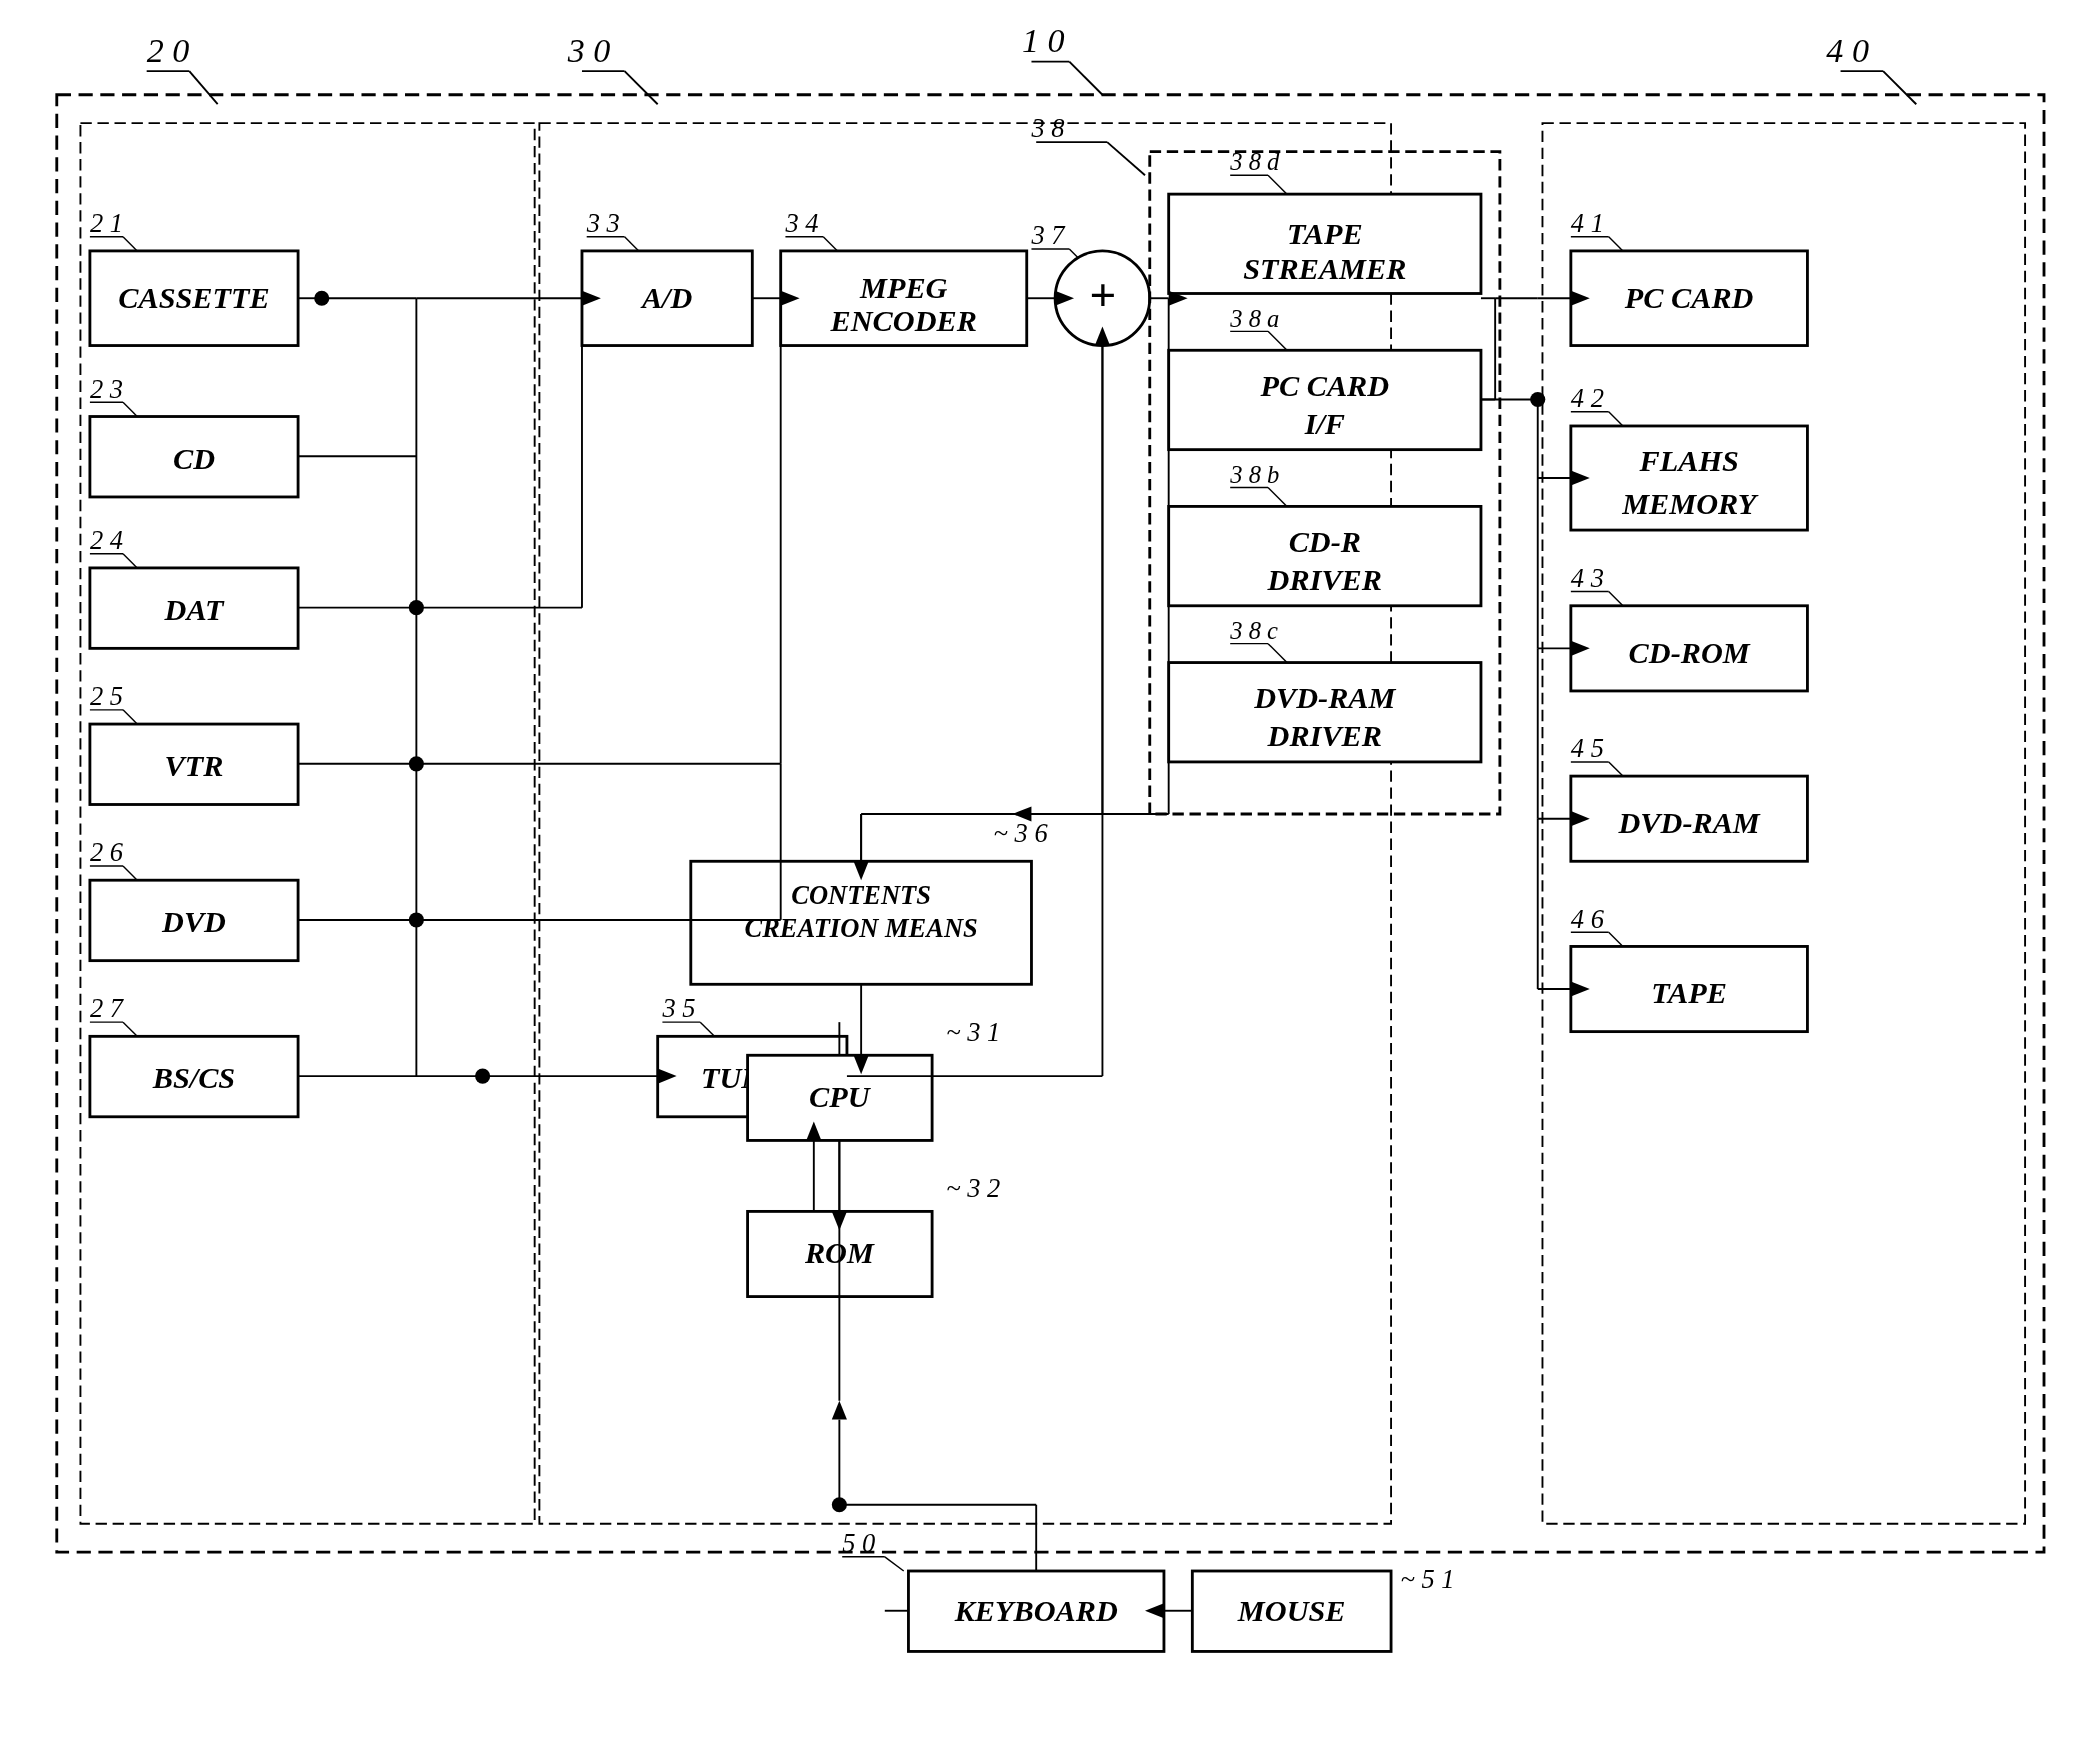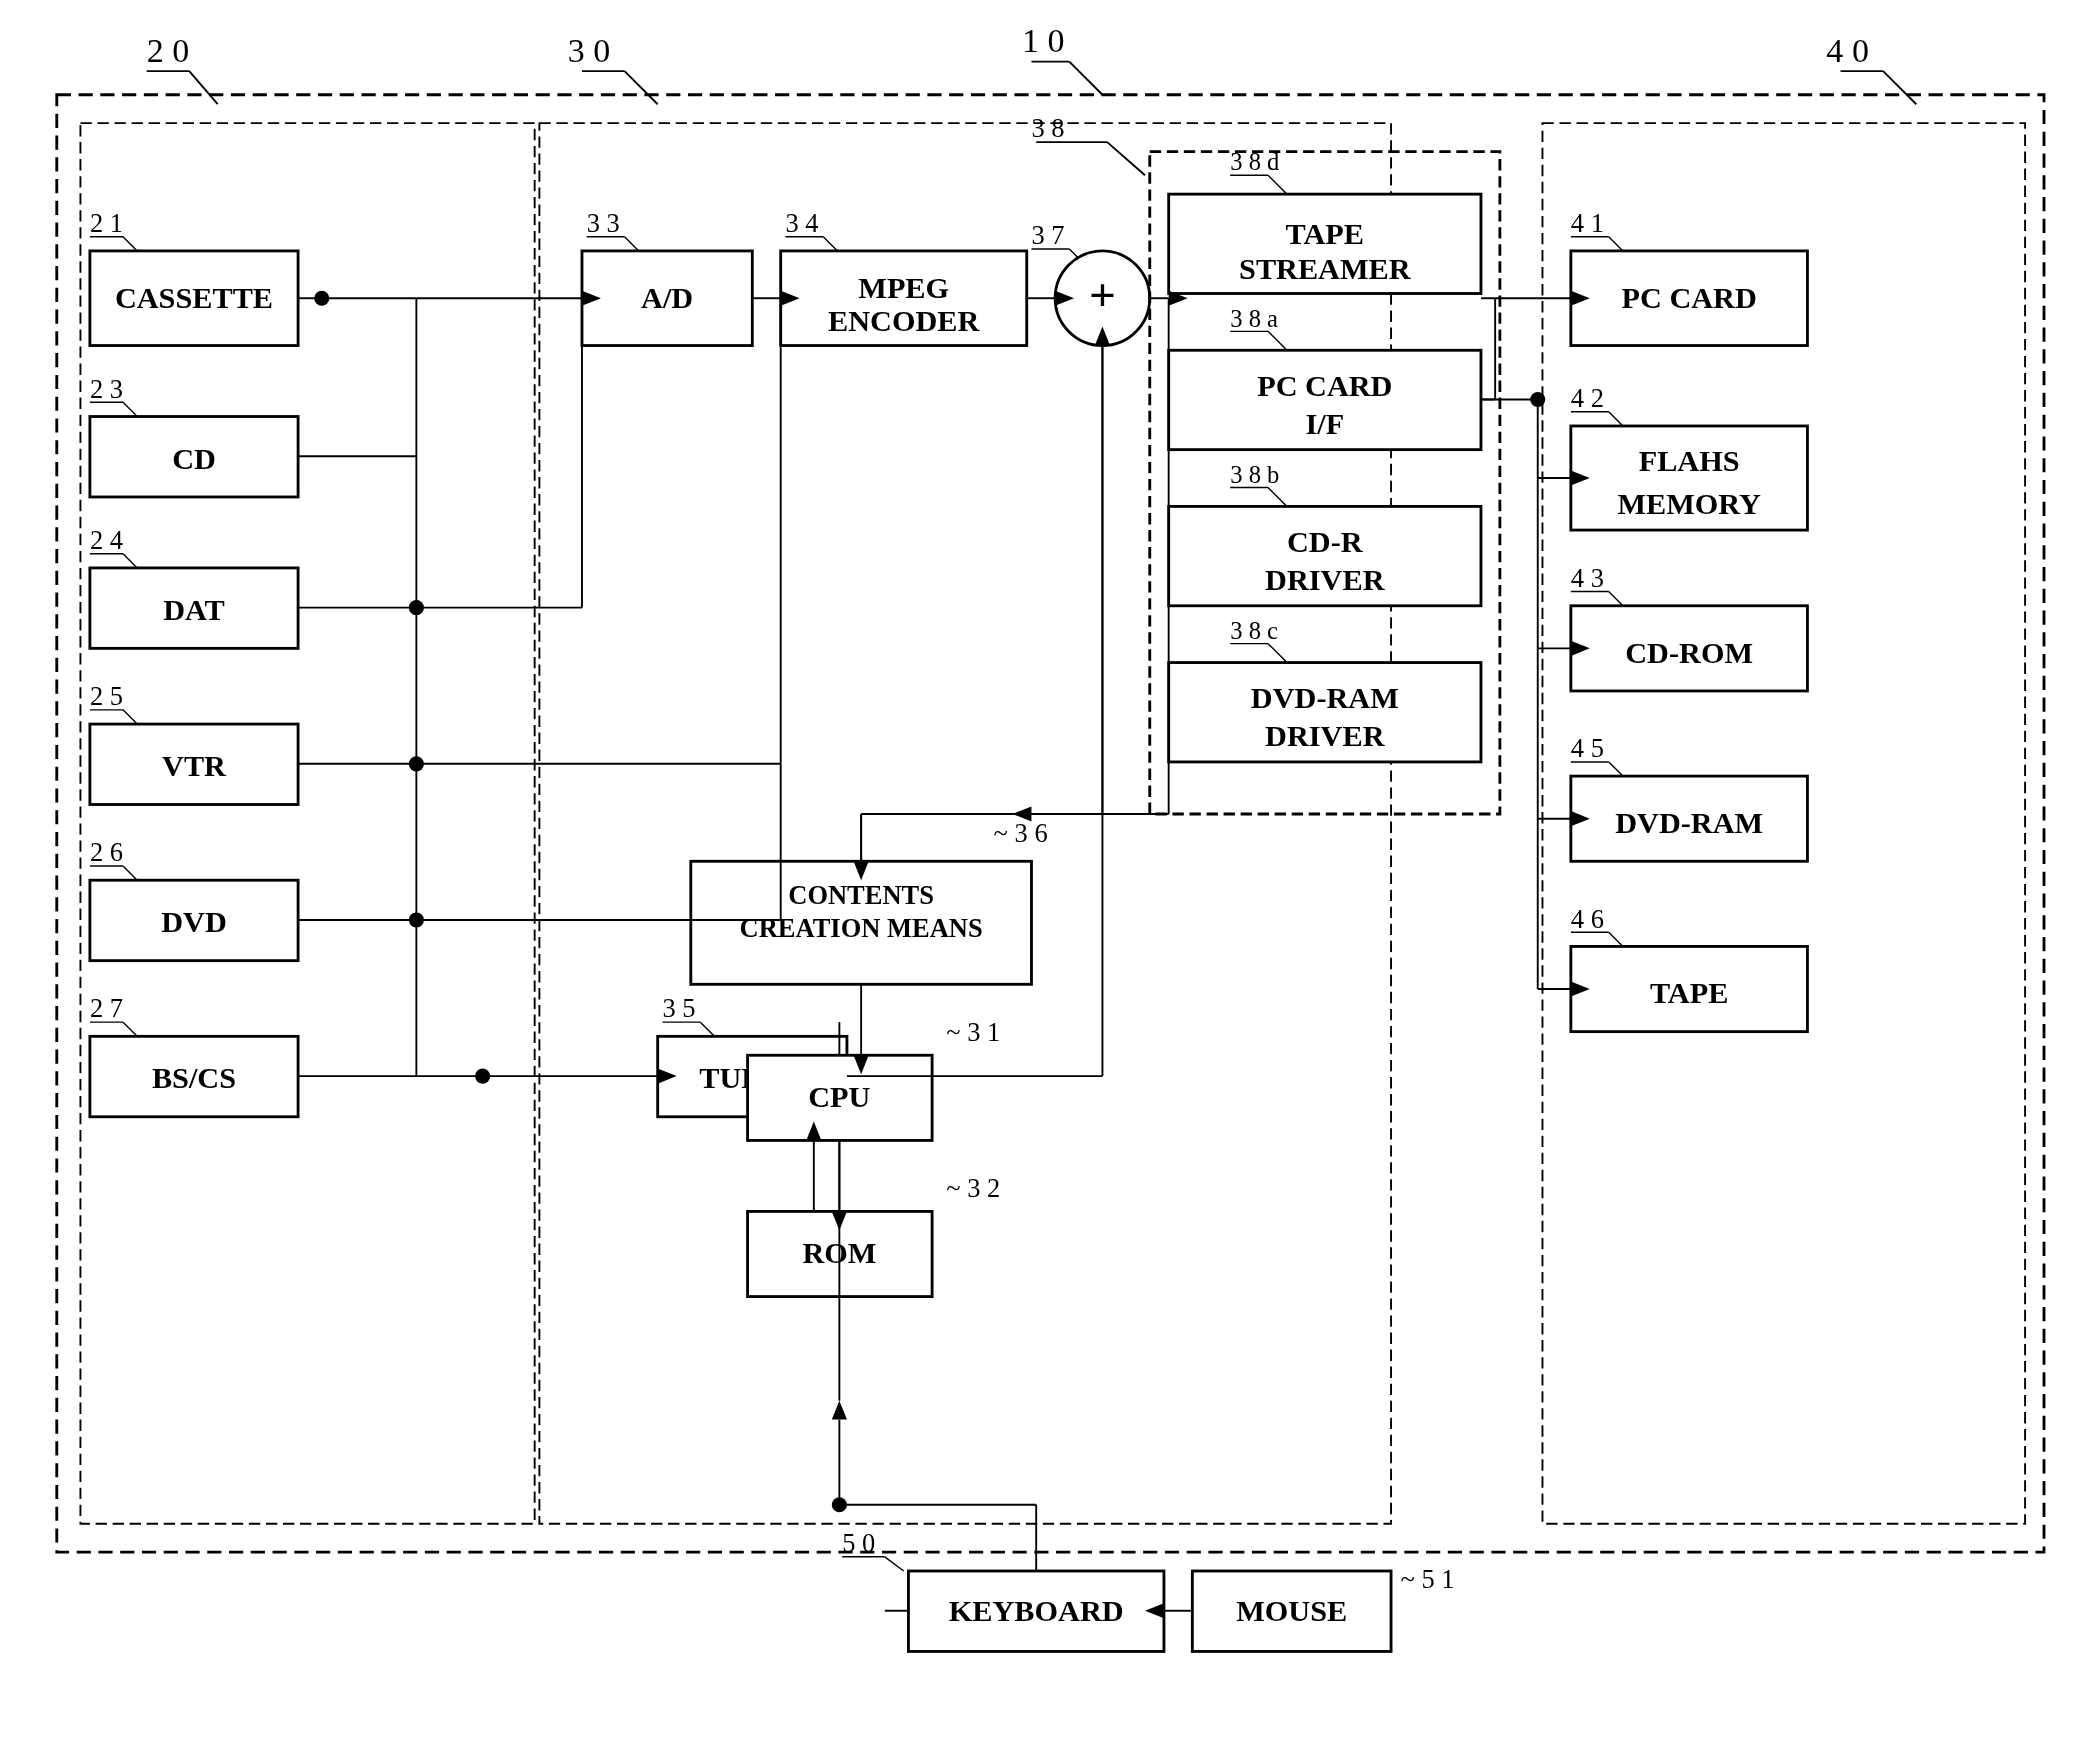--- a/index.html
+++ b/index.html
@@ -9,20 +9,21 @@
       width: 2097px;
       height: 1750px;
       overflow: hidden;
       position: relative;
     }
     .diagram-container {
       position: absolute;
       top: 0; left: 0;
       width: 1742px;
       height: 1750px;
+      font-style: italic;
     }
     svg {
       width: 2097px;
       height: 1750px;
     }
   </style>
 </head>
 <body>
 
 <div class="diagram-container">

